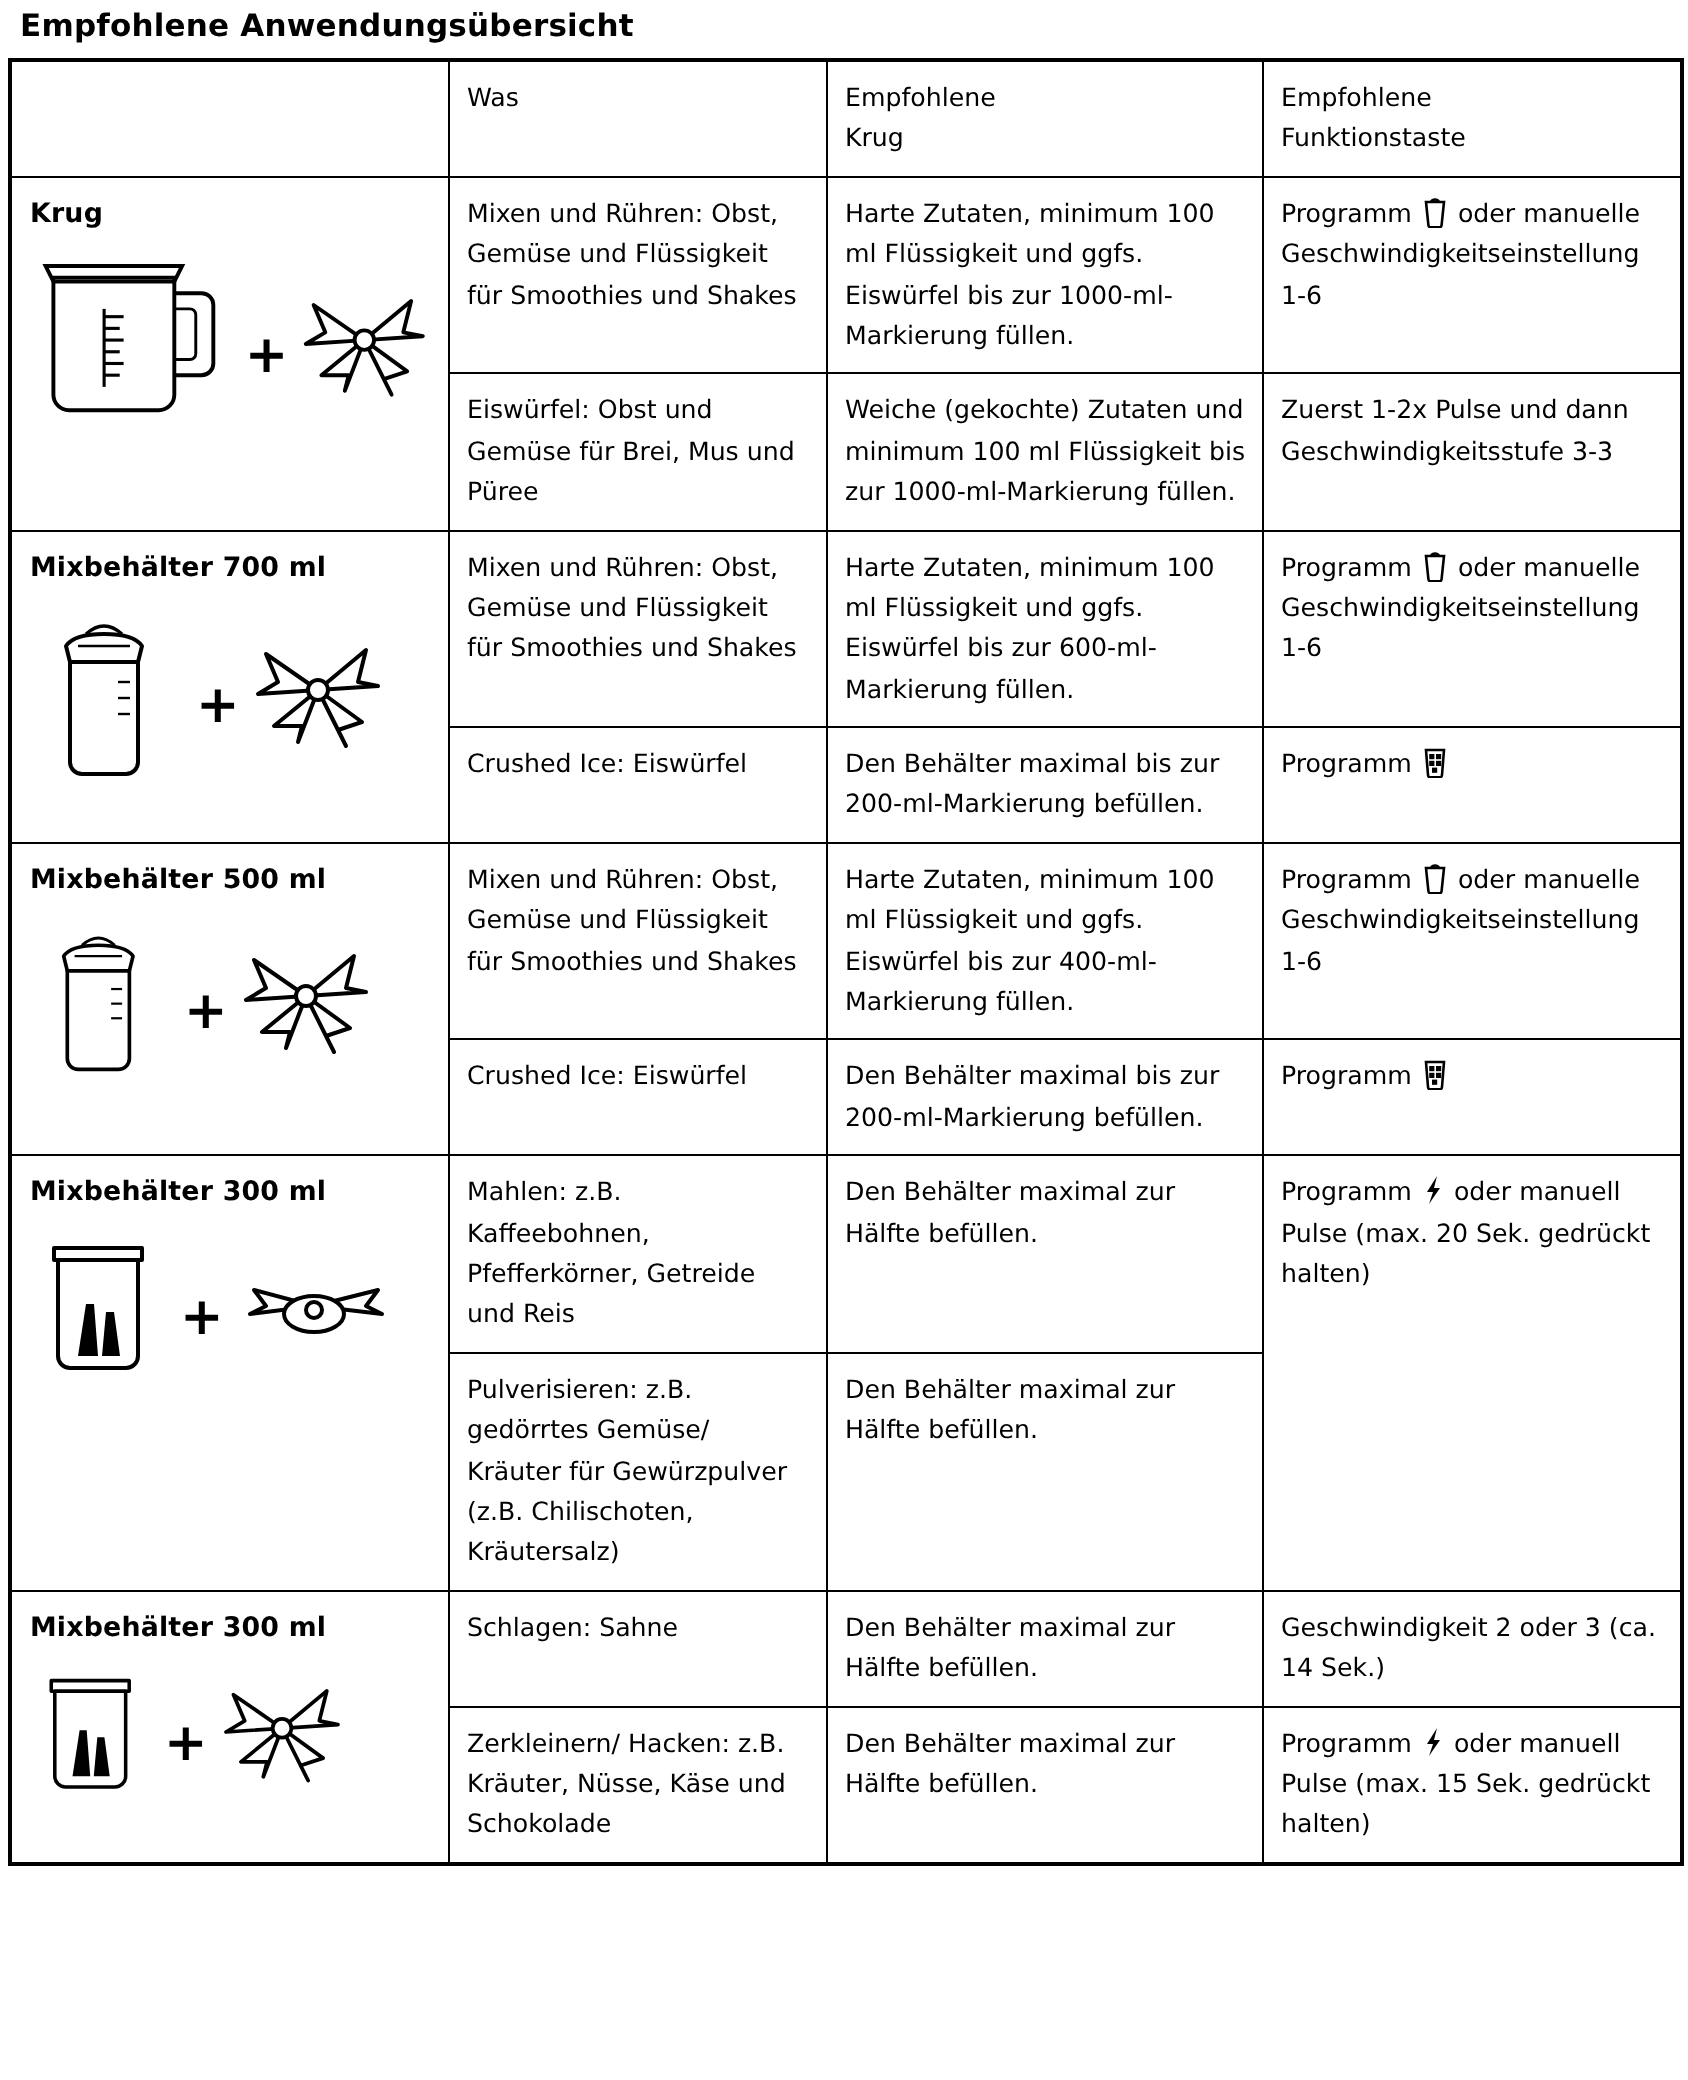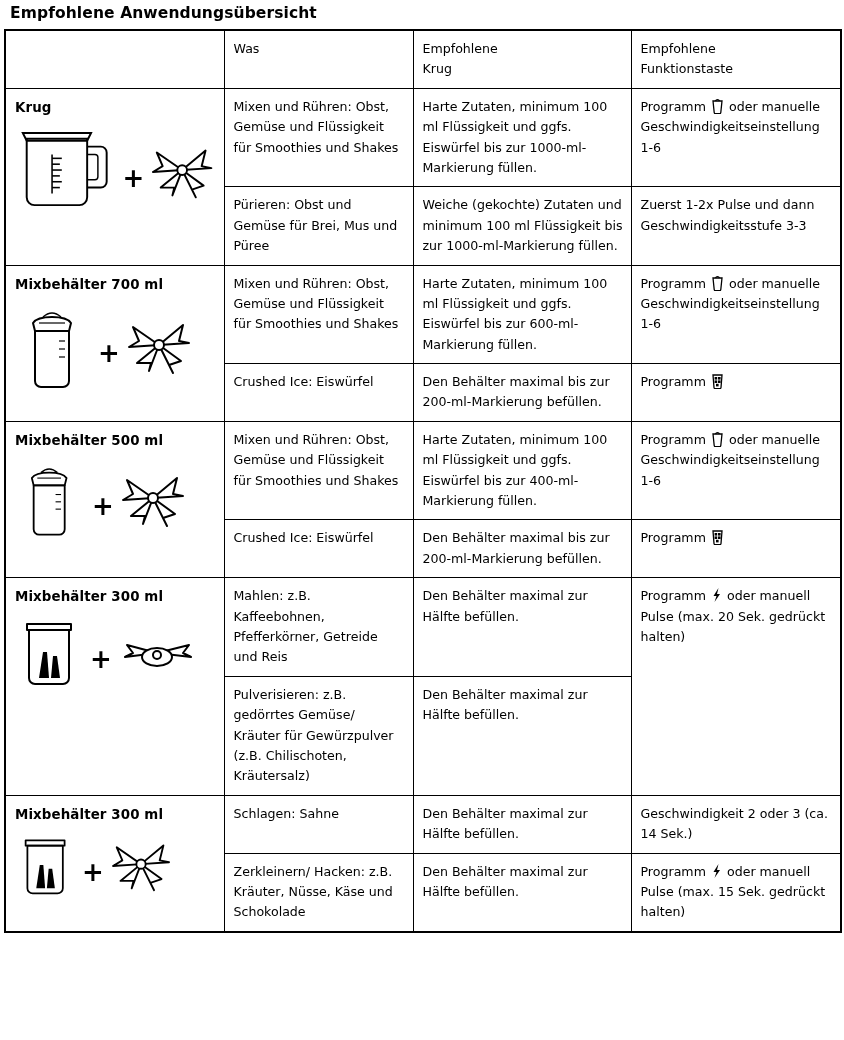--- a/index.html
+++ b/index.html
@@ -163,21 +163,21 @@
         <td class="last-col">
           <span>Programm</span>
           <svg class="mini-icon" width="13" height="17" viewBox="0 0 13 17">
             <path d="M2 4 h9 l-1.2 11.5 a1.3 1.3 0 0 1 -1.3 1.2 h-4 a1.3 1.3 0 0 1 -1.3 -1.2 z" fill="none" stroke="#000" stroke-width="1.3"></path>
             <path d="M4.5 4 a2.2 2.2 0 0 1 4 0" fill="none" stroke="#000" stroke-width="1.3"></path>
           </svg>
           <span>oder manuelle Geschwindigkeitseinstellung 1-6</span>
         </td>
       </tr>
       <tr>
-        <td>Pürieren: Obst und Gemüse für Brei, Mus und Püree</td>
+        <td>Eiswürfel: Obst und Gemüse für Brei, Mus und Püree</td>
         <td>Weiche (gekochte) Zutaten und minimum 100 ml Flüssigkeit bis zur 1000-ml-Markierung füllen.</td>
         <td class="last-col">Zuerst 1-2x Pulse und dann Geschwindigkeitsstufe 3-3</td>
       </tr>
 
       <tr>
         <td class="device" rowspan="2">
           <div class="device-name">Mixbehälter 700 ml</div>
           <div class="device-art">
             <svg width="78" height="92" viewBox="0 0 78 92">
               <g fill="none" stroke="#000" stroke-width="2" stroke-linejoin="round">

